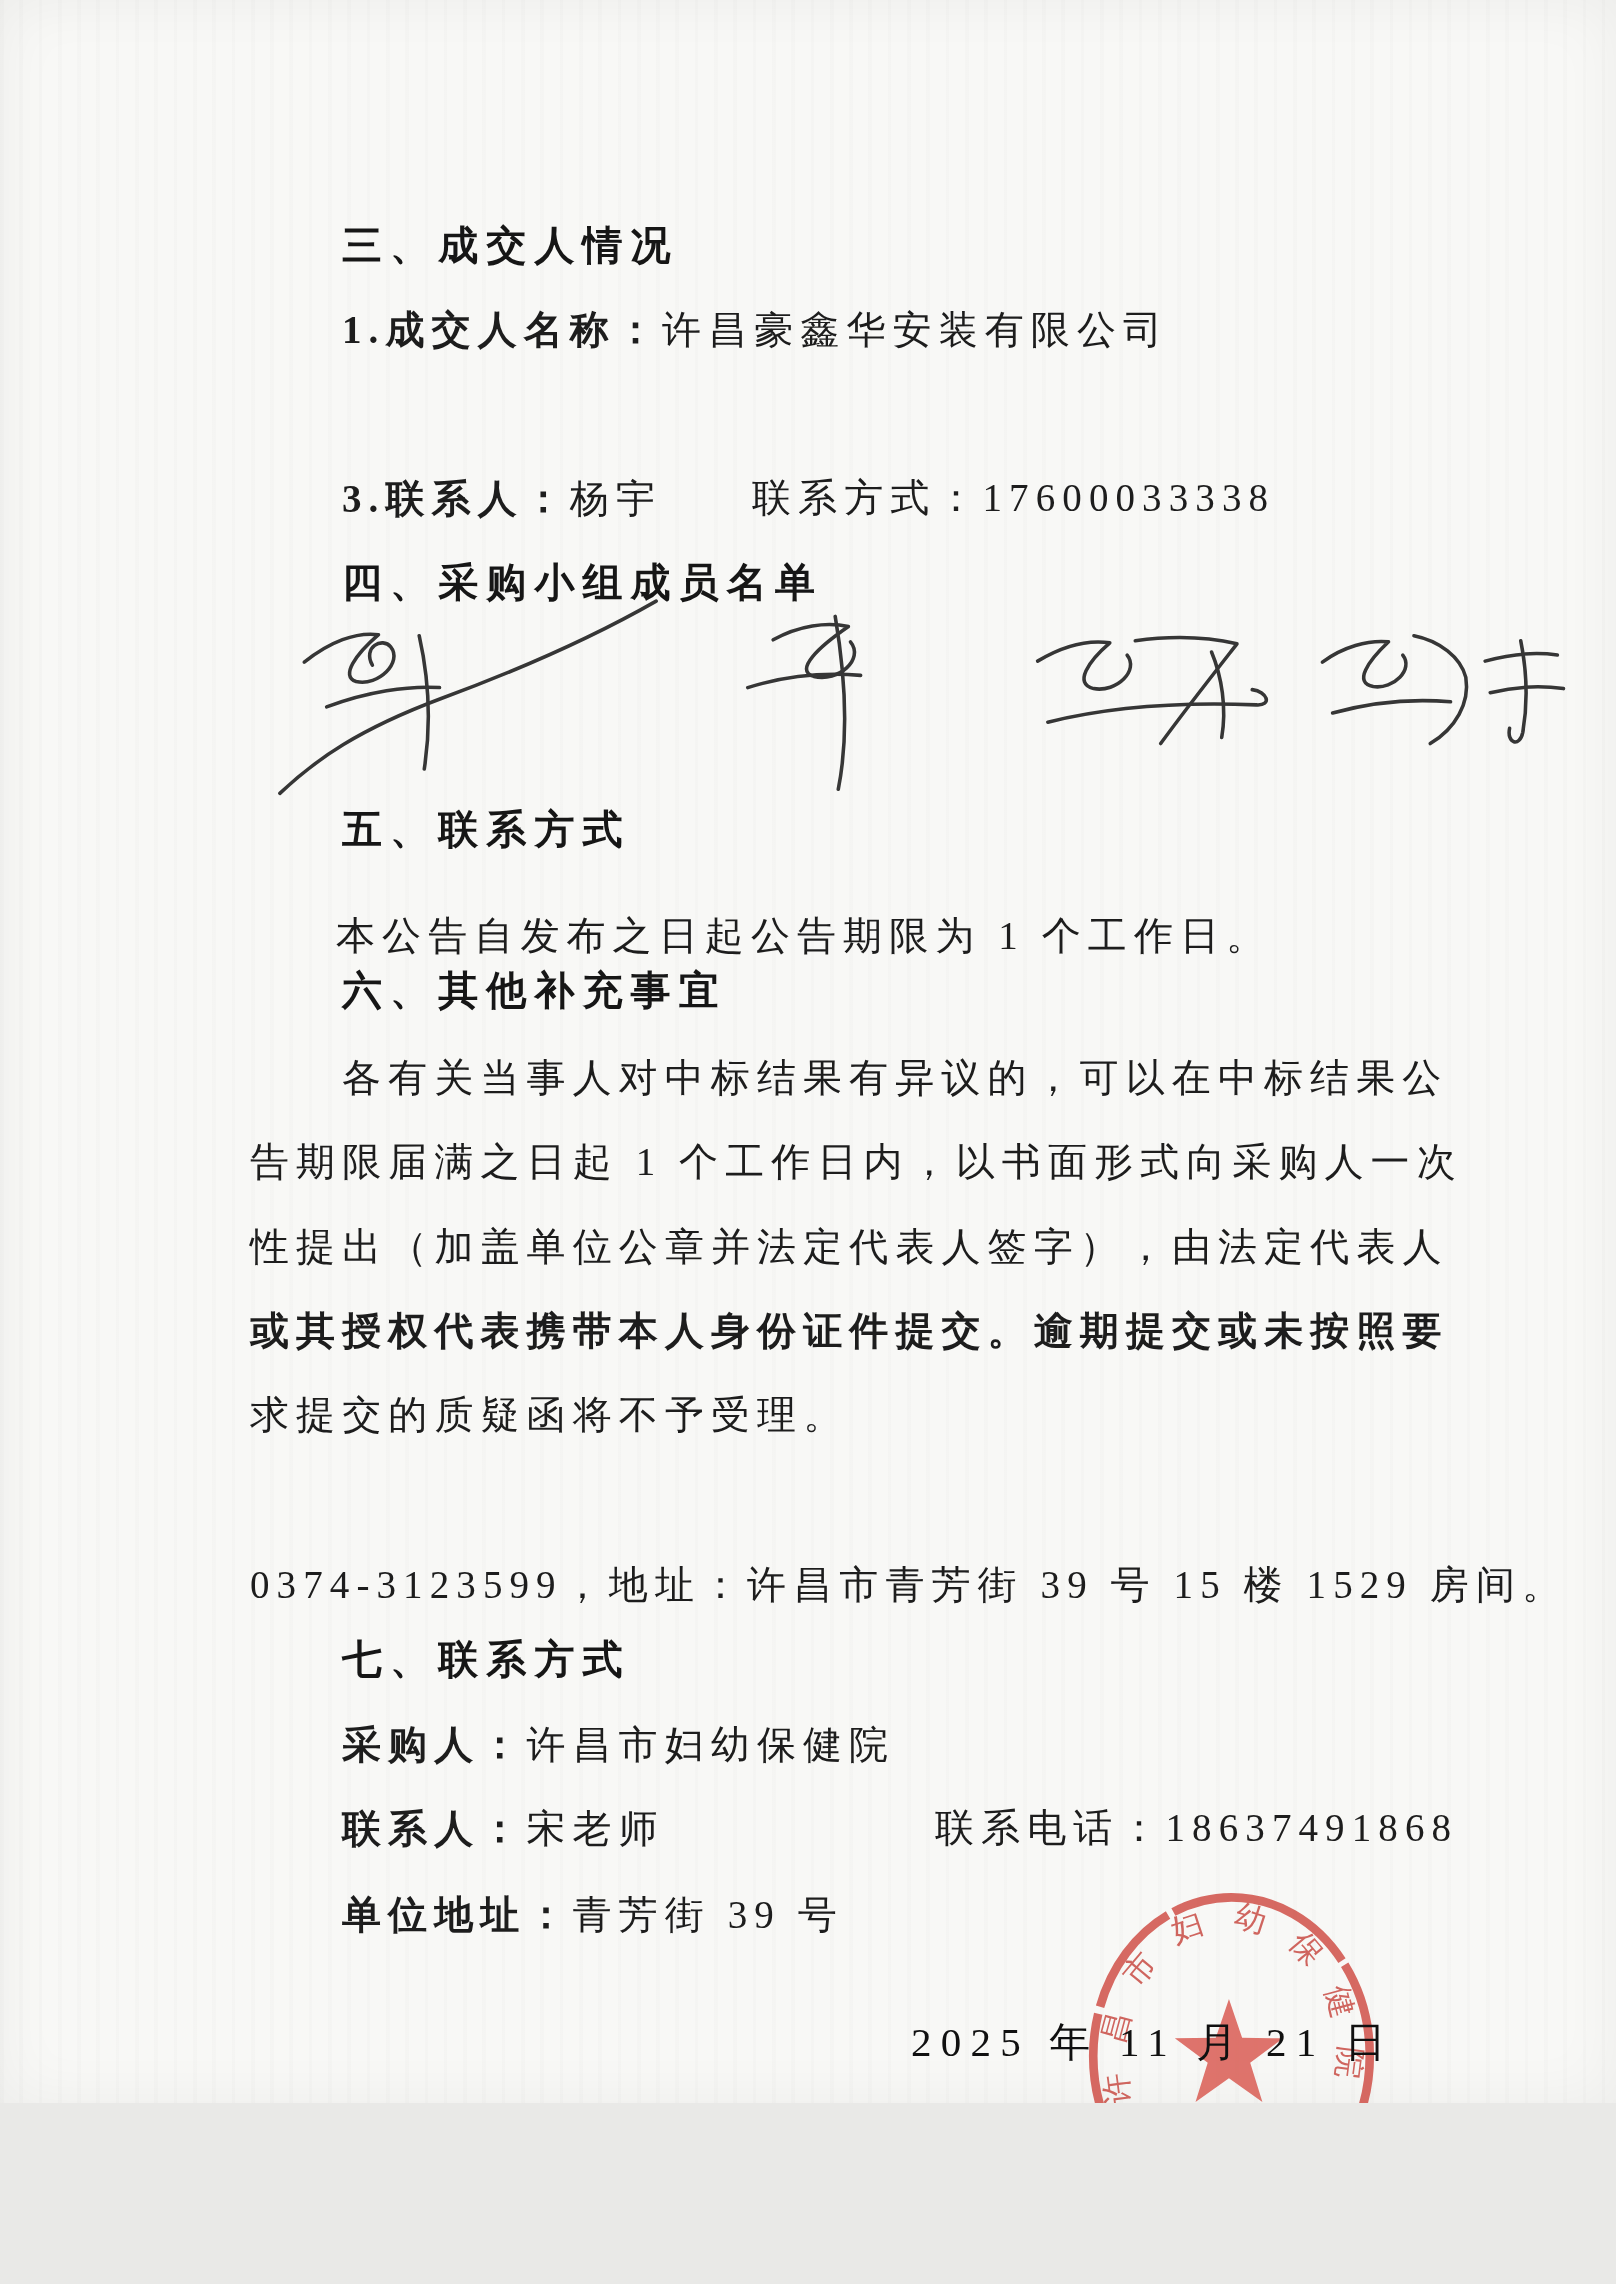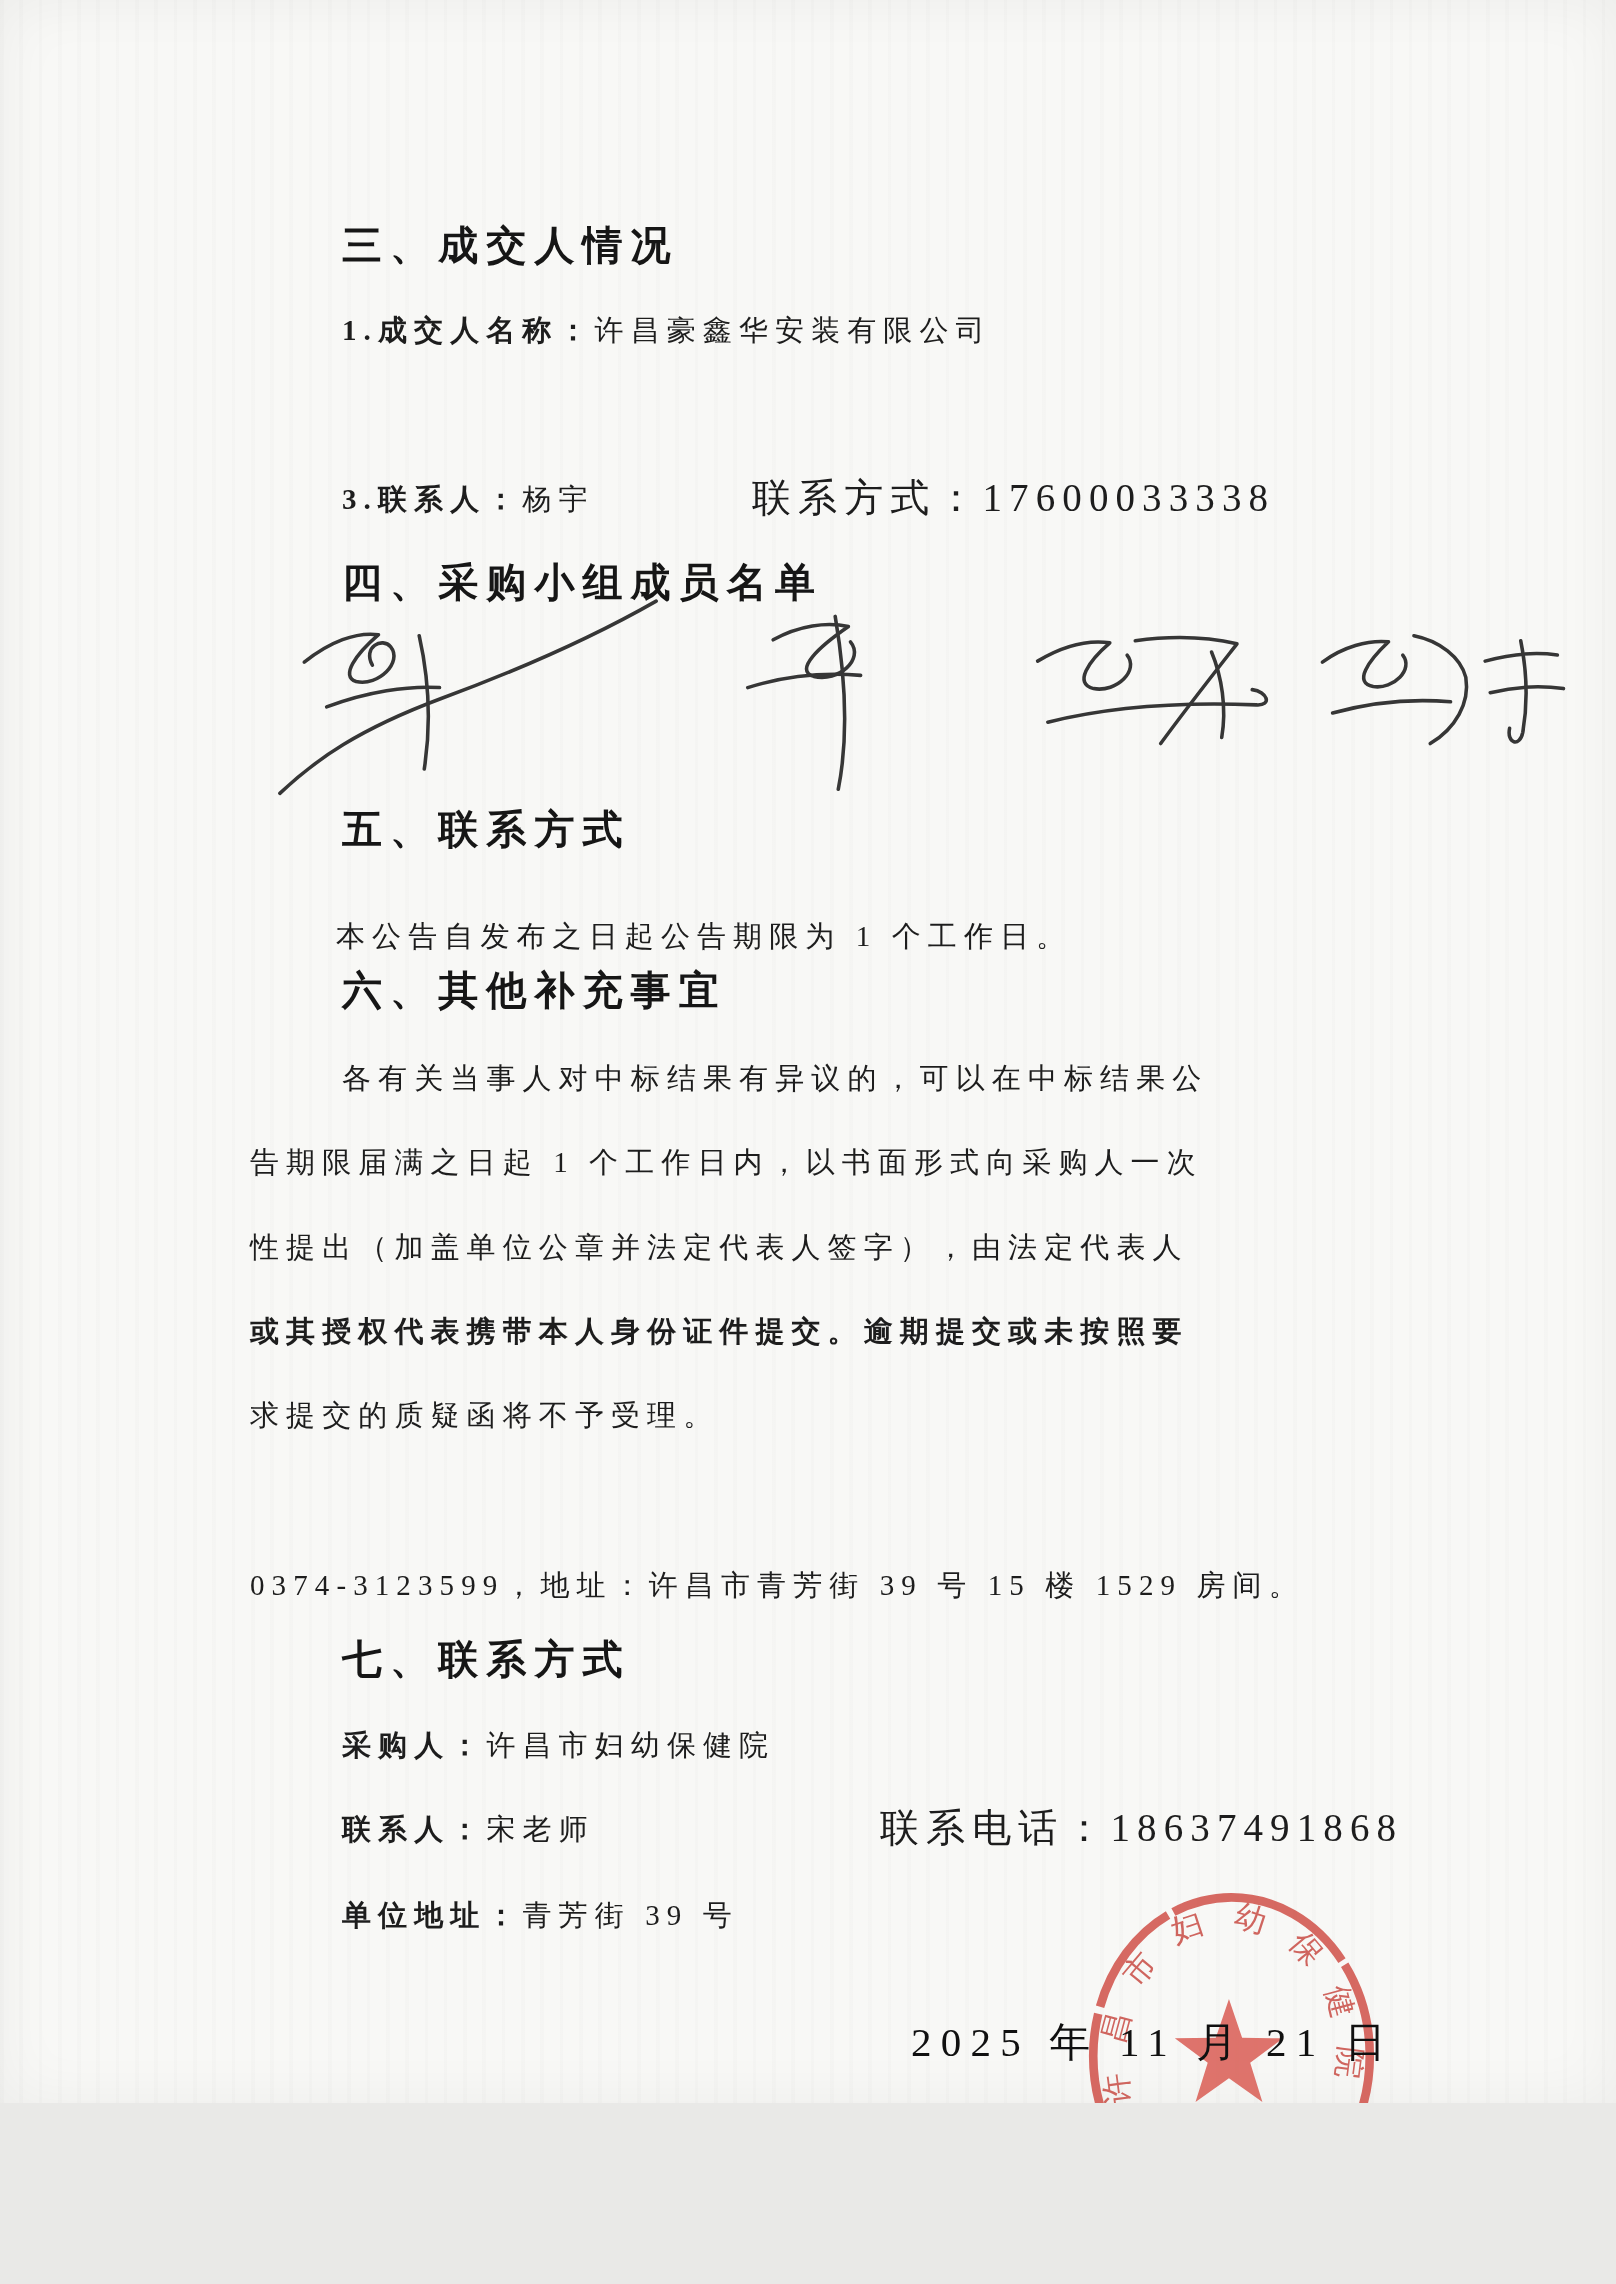--- a/index.html
+++ b/index.html
@@ -11,21 +11,21 @@
     background-image:repeating-linear-gradient(90deg,
       rgba(110,110,110,0.025) 0 3.6px, rgba(255,255,255,0) 3.6px 19.3px);
     box-shadow:inset 0 0 61px rgba(0,0,0,0.05);
     overflow:hidden;
     font-family:"Liberation Serif","DejaVu Serif",serif;
     color:#1d1d1d;
   }
   .line{
     position:absolute;
     white-space:nowrap;
-    font-size:29px;
+    font-size:39px;
     letter-spacing:7.1px;
     line-height:56px;
   }
   .heading{font-weight:bold;font-size:40px;letter-spacing:8.1px;color:#161616;}
   .lbl{font-weight:bold;}
   .abs2{position:absolute;white-space:nowrap;font-size:39px;letter-spacing:7.1px;}
   .date-line{
     position:absolute;
     top:2015px;right:222px;
     font-size:41px;letter-spacing:9.2px;
@@ -109,21 +109,21 @@
 
   <div class="line heading" style="top:1632px;left:342px;">七、联系方式</div>
 
   <div class="line" style="top:1717px;left:342px;">
     <span class="lbl">采购人：</span><span>许昌市妇幼保健院</span>
   </div>
 
   <div class="line" style="top:1801px;left:342px;">
     <span class="lbl">联系人：</span><span>宋老师</span>
   </div>
-  <div class="abs2" style="top:1801px;left:880px;">
+  <div class="abs2" style="top:1801px;left:935px;">
     <span>联系电话：</span><span>18637491868</span>
   </div>
 
   <div class="line" style="top:1887px;left:342px;">
     <span class="lbl">单位地址：</span><span>青芳街 39 号</span>
   </div>
 
   <svg class="seal-svg" width="305" height="346" viewBox="0 0 600 680">
     <defs>
       <path id="sealTopArc" d="M 128 473 A 210 250 0 1 1 472 473"></path>

